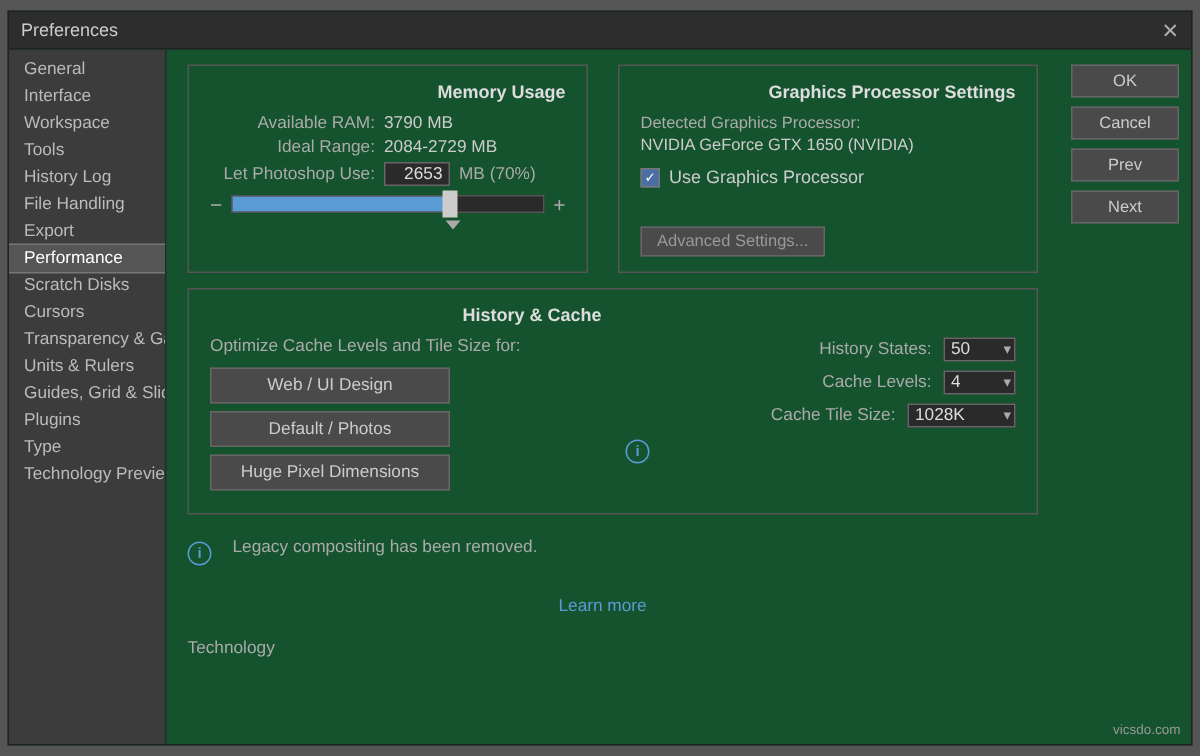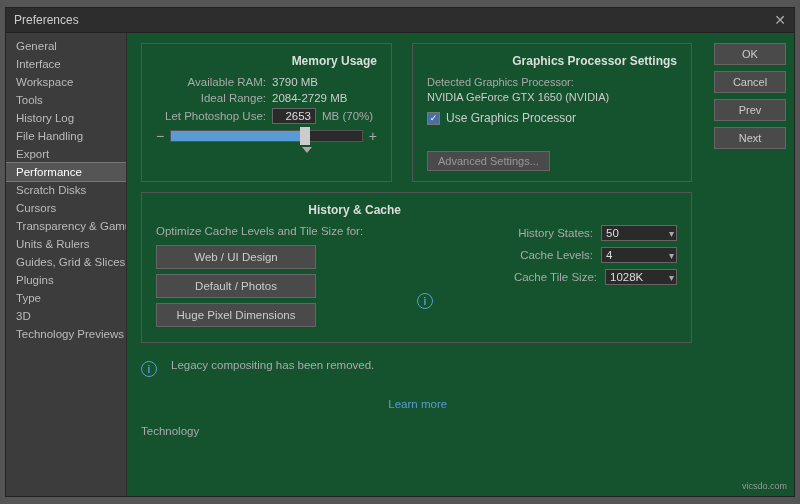--- a/index.html
+++ b/index.html
@@ -35,21 +35,21 @@
       color: #aaa;
       cursor: pointer;
       font-size: 14px;
     }
     .dialog-body {
       display: flex;
       flex: 1;
       overflow: hidden;
     }
     .sidebar {
-      width: 121px;
+      width: 105px;
       background: #3c3c3c;
       border-right: 1px solid #2a2a2a;
       overflow-y: auto;
       padding: 4px 0;
     }
     .sidebar-item {
       padding: 3px 10px;
       color: #bbb;
       cursor: pointer;
       font-size: 11.5px;
@@ -243,21 +243,21 @@
       color: #aaa;
       font-size: 11.5px;
       text-align: right;
     }
     .select-field {
       background: #2a2a2a;
       border: 1px solid #666;
       color: #ddd;
       font-size: 11.5px;
       padding: 1px 4px;
-      width: 76px;
+      width: 48px;
       appearance: none;
       -webkit-appearance: none;
     }
     .select-wrapper {
       position: relative;
       display: inline-block;
     }
     .select-wrapper::after {
       content: '▾';
       position: absolute;
@@ -372,21 +372,20 @@
       <div class="sidebar-item">File Handling</div>
       <div class="sidebar-item">Export</div>
       <div class="sidebar-item active">Performance</div>
       <div class="sidebar-item">Scratch Disks</div>
       <div class="sidebar-item">Cursors</div>
       <div class="sidebar-item">Transparency &amp; Gamut</div>
       <div class="sidebar-item">Units &amp; Rulers</div>
       <div class="sidebar-item">Guides, Grid &amp; Slices</div>
       <div class="sidebar-item">Plugins</div>
       <div class="sidebar-item">Type</div>
-      <div class="sidebar-item">3D</div>
       <div class="sidebar-item">Technology Previews</div>
     </div>
 
     <div class="main-content">
 
       <div class="section-row">
 
         <div class="memory-section">
           <div class="section-title">Memory Usage</div>
           <div class="memory-row">

